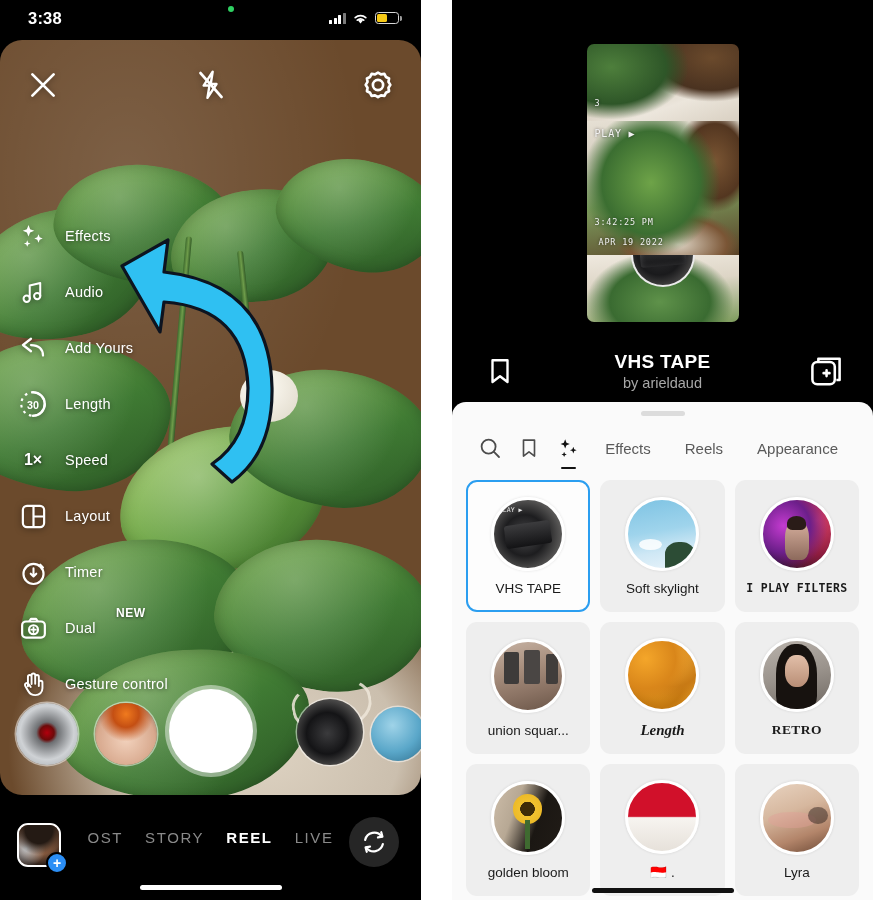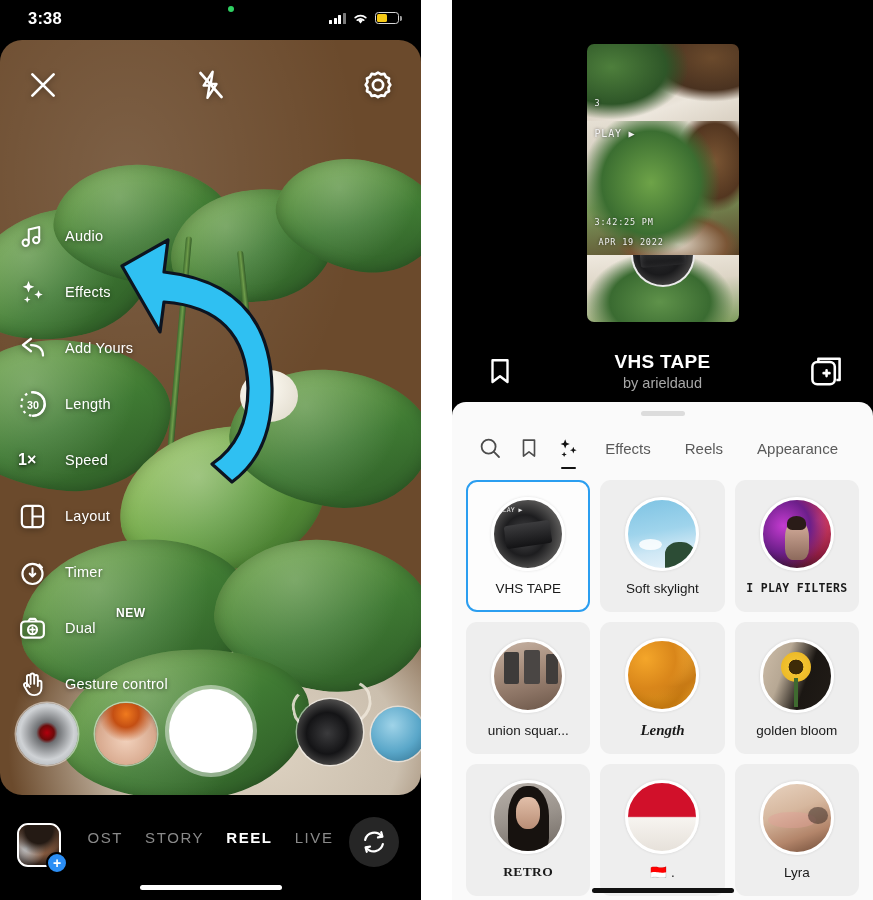--- a/index.html
+++ b/index.html
@@ -69,21 +69,21 @@
   .vf-top {
     position:absolute; top:18px; left:0; right:0; height:54px;
     display:flex; align-items:center; justify-content:space-between; padding:0 26px; z-index:12;
   }
   .vf-top .ic { width:34px; height:34px; color:#fff; filter: drop-shadow(0 1px 3px rgba(0,0,0,.35)); }
 
   
   .tools { position:absolute; left:18px; top:168px; z-index:12; }
   .tool { display:flex; align-items:center; height:56px; gap:17px; position:relative; }
   .tool .tic { width:30px; height:30px; flex:0 0 30px; color:#fff;
-               filter: drop-shadow(0 1px 3px rgba(0,0,0,.5)); display:flex;align-items:center;}
+               filter: drop-shadow(0 1px 3px rgba(0,0,0,.5)); display:flex;align-items:center;justify-content:center;}
   .tool .tlabel { color:#fff; font-size:14.5px; letter-spacing:.25px;
                   text-shadow:0 1px 4px rgba(0,0,0,.55); white-space:nowrap; }
   .tool .newbadge{ position:absolute; left:54px; top:6px; font-size:12px; font-weight:700;
                    letter-spacing:.6px; color:#fff; text-shadow:0 1px 3px rgba(0,0,0,.6);margin-left:44px; }
   .speedtxt{ color:#fff; font-size:16px; font-weight:700; text-shadow:0 1px 3px rgba(0,0,0,.5);}
 
   
   #annot-arrow { position:absolute; left:120px; top:196px; width:190px; height:252px; z-index:30; }
 
   
@@ -240,38 +240,38 @@
         <svg class="ic" viewBox="0 0 24 24">
           <path d="M12 3.2 l2.1 1.3 2.4-.4 1.1 2.2 2.2 1.1 -.4 2.4 1.3 2.1 -1.3 2.1 .4 2.4 -2.2 1.1 -1.1 2.2 -2.4-.4 -2.1 1.3 -2.1-1.3 -2.4 .4 -1.1-2.2 -2.2-1.1 .4-2.4 -1.3-2.1 1.3-2.1 -.4-2.4 2.2-1.1 1.1-2.2 2.4 .4 z" fill="none" stroke="#fff" stroke-width="1.9" stroke-linejoin="round"></path>
           <circle cx="12" cy="12" r="3.6" fill="none" stroke="#fff" stroke-width="1.9"></circle>
         </svg>
       </div>
 
       <div class="tools">
 
         <div class="tool">
           <span class="tic">
+            <svg width="30" height="30" viewBox="0 0 24 24">
+              <path d="M8.4 3.2 l1.3 3.3 3.3 1.3 -3.3 1.3 -1.3 3.3 -1.3-3.3 -3.3-1.3 3.3-1.3 z" fill="#fff"></path>
+              <path d="M16.4 10.6 l.95 2.4 2.4 .95 -2.4 .95 -.95 2.4 -.95-2.4 -2.4-.95 2.4-.95 z" fill="#fff"></path>
+              <path d="M7.4 15.4 l.75 1.9 1.9 .75 -1.9 .75 -.75 1.9 -.75-1.9 -1.9-.75 1.9-.75 z" fill="#fff"></path>
+            </svg>
+          </span>
+          <span class="tlabel">Effects</span>
+        </div>
+
+        <div class="tool">
+          <span class="tic">
             <svg width="28" height="28" viewBox="0 0 24 24">
               <path d="M9.2 17.6V6.4l9-2.1v11" fill="none" stroke="#fff" stroke-width="1.7" stroke-linecap="round" stroke-linejoin="round"></path>
               <circle cx="6.6" cy="17.8" r="2.7" fill="none" stroke="#fff" stroke-width="1.7"></circle>
               <circle cx="15.6" cy="15.5" r="2.7" fill="none" stroke="#fff" stroke-width="1.7"></circle>
             </svg>
           </span>
           <span class="tlabel">Audio</span>
-        </div>
-
-        <div class="tool">
-          <span class="tic">
-            <svg width="30" height="30" viewBox="0 0 24 24">
-              <path d="M8.4 3.2 l1.3 3.3 3.3 1.3 -3.3 1.3 -1.3 3.3 -1.3-3.3 -3.3-1.3 3.3-1.3 z" fill="#fff"></path>
-              <path d="M16.4 10.6 l.95 2.4 2.4 .95 -2.4 .95 -.95 2.4 -.95-2.4 -2.4-.95 2.4-.95 z" fill="#fff"></path>
-              <path d="M7.4 15.4 l.75 1.9 1.9 .75 -1.9 .75 -.75 1.9 -.75-1.9 -1.9-.75 1.9-.75 z" fill="#fff"></path>
-            </svg>
-          </span>
-          <span class="tlabel">Effects</span>
         </div>
 
         <div class="tool">
           <span class="tic">
             <svg width="30" height="30" viewBox="0 0 24 24">
               <path d="M20 18 c0-5.2-3.4-8.4-9.6-8.4 M4 9.6 l6.4-5 M4 9.6 l6.4 5" fill="none" stroke="#fff" stroke-width="1.8" stroke-linecap="round" stroke-linejoin="round"></path>
             </svg>
           </span>
           <span class="tlabel">Add Yours</span>
         </div>
@@ -488,35 +488,35 @@
           <div class="bubble" style="background:
                  radial-gradient(circle at 26% 26%,#f4a62a 0%,#d9861a 42%,rgba(0,0,0,0) 62%),
                  radial-gradient(circle at 66% 22%,#f7b03a 0%,#c87a15 44%,rgba(0,0,0,0) 66%),
                  radial-gradient(circle at 44% 60%,#eda128 0%,#c2770f 46%,rgba(0,0,0,0) 68%),
                  radial-gradient(circle at 80% 66%,#f0a62e 0%,#bd7310 46%,rgba(0,0,0,0) 68%),
                  linear-gradient(160deg,#1d1408,#0c0904);"></div>
           <div class="cellname ital">Length</div>
         </div>
 
         <div class="cell">
+          <div class="bubble" style="background:linear-gradient(165deg,#b9b2ab 0%,#9a938c 50%,#6f6862 100%);">
+            <div style="position:absolute;left:20%;top:4%;width:60%;height:96%;border-radius:46% 46% 20% 20%;background:#17120f;"></div>
+            <div style="position:absolute;left:32%;top:20%;width:36%;height:48%;border-radius:44%;
+                 background:linear-gradient(180deg,#e2bfa9,#b98e76);"></div>
+          </div>
+          <div class="cellname serif">RETRO</div>
+        </div>
+
+        <div class="cell">
           <div class="bubble" style="background:linear-gradient(110deg,#cdbda9 0%,#b7a894 32%,#1b1713 62%,#211c17 100%);">
             <div style="position:absolute;left:27%;top:16%;width:44%;height:44%;border-radius:50%;
                  background:radial-gradient(circle,#3e2b08 0%,#3e2b08 34%,#f2c230 36%,#e8b320 100%);"></div>
             <div style="position:absolute;left:46%;top:54%;width:6%;height:42%;background:#3f6a30;"></div>
           </div>
           <div class="cellname">golden bloom</div>
-        </div>
-
-        <div class="cell">
-          <div class="bubble" style="background:linear-gradient(165deg,#b9b2ab 0%,#9a938c 50%,#6f6862 100%);">
-            <div style="position:absolute;left:20%;top:4%;width:60%;height:96%;border-radius:46% 46% 20% 20%;background:#17120f;"></div>
-            <div style="position:absolute;left:32%;top:20%;width:36%;height:48%;border-radius:44%;
-                 background:linear-gradient(180deg,#e2bfa9,#b98e76);"></div>
-          </div>
-          <div class="cellname serif">RETRO</div>
         </div>
 
         <div class="cell">
           <div class="bubble" style="background:linear-gradient(180deg,#d1102a 0%,#d1102a 49%,#f7f4f0 51%,#e6e1da 100%);"></div>
           <div class="cellname">🇮🇩 .</div>
         </div>
 
         <div class="cell">
           <div class="bubble" style="background:linear-gradient(160deg,#e8d3c0 0%,#d6b79e 40%,#b3856a 72%,#6d4a36 100%);">
             <div style="position:absolute;left:8%;top:42%;width:70%;height:24%;border-radius:50%;

